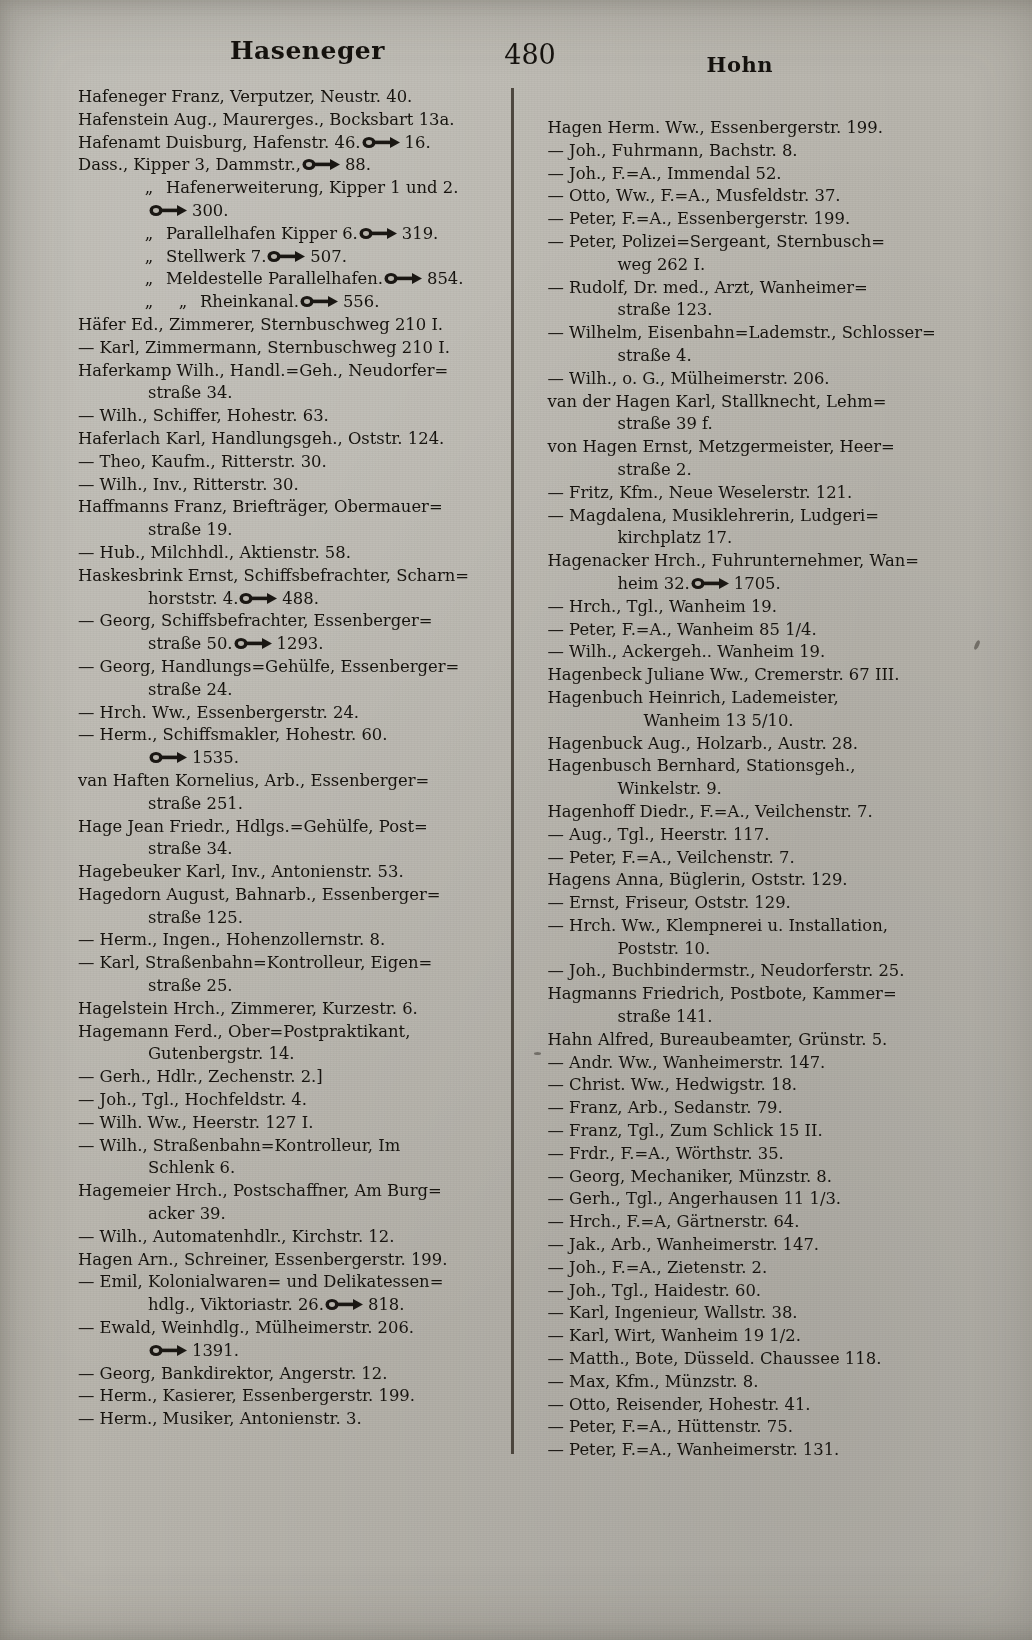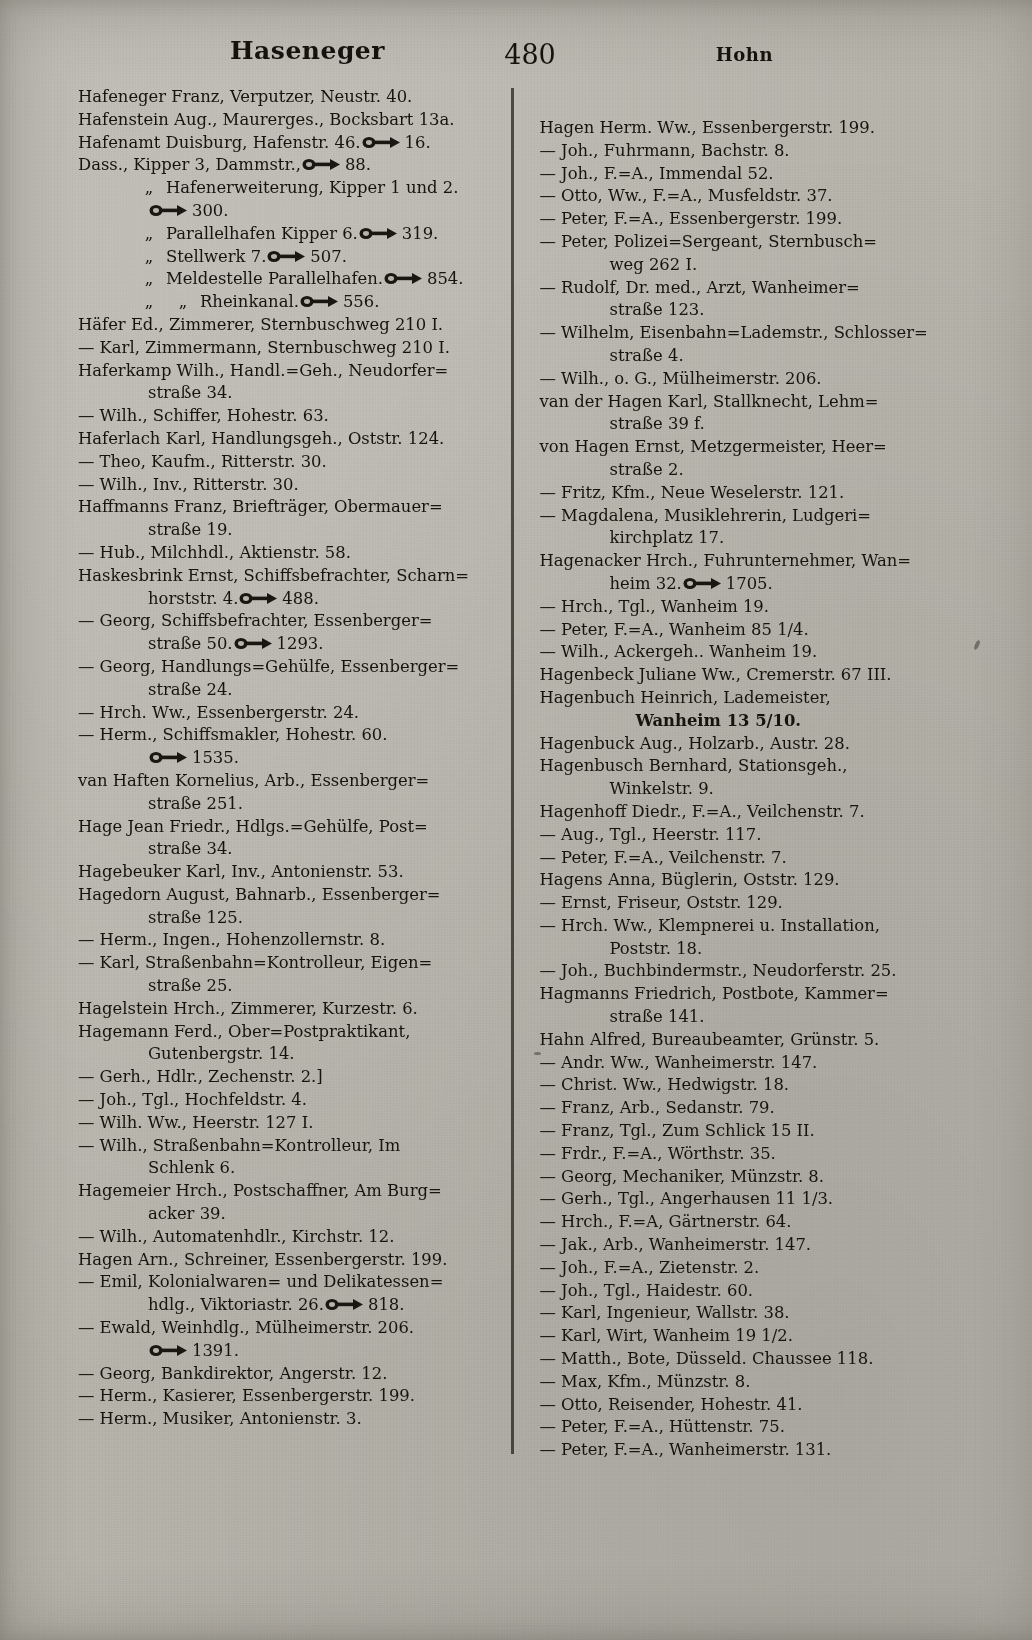--- a/index.html
+++ b/index.html
@@ -65,31 +65,31 @@
     left: 50%;
     transform: translateX(-50%);
     top: 3px;
     font-size: 27px;
     font-family: "DejaVu Serif", serif;
     margin-left: 12px;
   }
   .hdr-right {
     position: absolute;
     right: 185px;
-    top: 8px;
-    font-size: 18px;
+    top: 16px;
+    font-size: 21px;
     font-weight: bold;
     letter-spacing: 0.5px;
   }
   
   .columns {
     position: relative;
     margin-top: 6px;
     display: flex;
-    gap: 0;
+    gap: 8px;
     height: 1380px;
   }
   .col {
     width: 430px;
     font-size: 16.4px;
     line-height: 22.8px;
     color: #17140f;
   }
   .col.left { padding-right: 14px; }
   .col.right { padding-left: 26px; margin-top: 31px; }
@@ -101,21 +101,21 @@
     opacity: 0.85;
     flex: 0 0 3px;
   }
   .entry {
     text-indent: 0;
     padding-left: 0;
     white-space: normal;
   }
   .ind1 { padding-left: 26px; text-indent: -26px; }
   .ind-cont { padding-left: 70px; text-indent: 0; }
-  .ind-sub { padding-left: 96px; text-indent: 0; font-weight: bold; }
+  .ind-sub { padding-left: 96px; text-indent: 0; }
   .ind-q { padding-left: 54px; text-indent: 0; }
   .quote-mark {
     display: inline-block;
     width: 34px;
     text-align: center;
   }
   .phone {
     display: inline-block;
     width: 40px;
     height: 13px;
@@ -304,21 +304,21 @@
           <div class="entry ind-sub"><span>Wanheim 13 5/10.</span></div>
           <div class="entry ind1"><span>Hagenbuck Aug., Holzarb., Austr. 28.</span></div>
           <div class="entry ind1"><span>Hagenbusch Bernhard, Stationsgeh.,</span></div>
           <div class="entry ind-cont"><span>Winkelstr. 9.</span></div>
           <div class="entry ind1"><span>Hagenhoff Diedr., F.=A., Veilchenstr. 7.</span></div>
           <div class="entry ind1"><span>— Aug., Tgl., Heerstr. 117.</span></div>
           <div class="entry ind1"><span>— Peter, F.=A., Veilchenstr. 7.</span></div>
           <div class="entry ind1"><span>Hagens Anna, Büglerin, Oststr. 129.</span></div>
           <div class="entry ind1"><span>— Ernst, Friseur, Oststr. 129.</span></div>
           <div class="entry ind1"><span>— Hrch. Ww., Klempnerei u. Installation,</span></div>
-          <div class="entry ind-cont"><span>Poststr. 18.</span></div>
+          <div class="entry ind-cont"><span>Poststr. 10.</span></div>
           <div class="entry ind1"><span>— Joh., Buchbindermstr., Neudorferstr. 25.</span></div>
           <div class="entry ind1"><span>Hagmanns Friedrich, Postbote, Kammer=</span></div>
           <div class="entry ind-cont"><span>straße 141.</span></div>
           <div class="entry ind1"><span>Hahn Alfred, Bureaubeamter, Grünstr. 5.</span></div>
           <div class="entry ind1"><span>— Andr. Ww., Wanheimerstr. 147.</span></div>
           <div class="entry ind1"><span>— Christ. Ww., Hedwigstr. 18.</span></div>
           <div class="entry ind1"><span>— Franz, Arb., Sedanstr. 79.</span></div>
           <div class="entry ind1"><span>— Franz, Tgl., Zum Schlick 15 II.</span></div>
           <div class="entry ind1"><span>— Frdr., F.=A., Wörthstr. 35.</span></div>
           <div class="entry ind1"><span>— Georg, Mechaniker, Münzstr. 8.</span></div>

